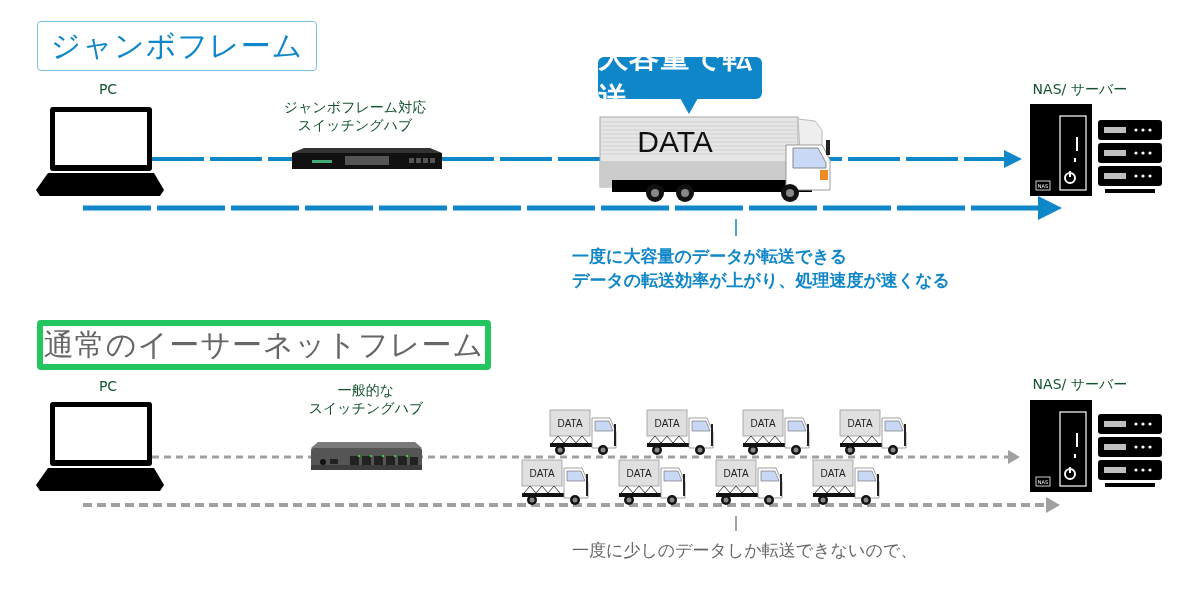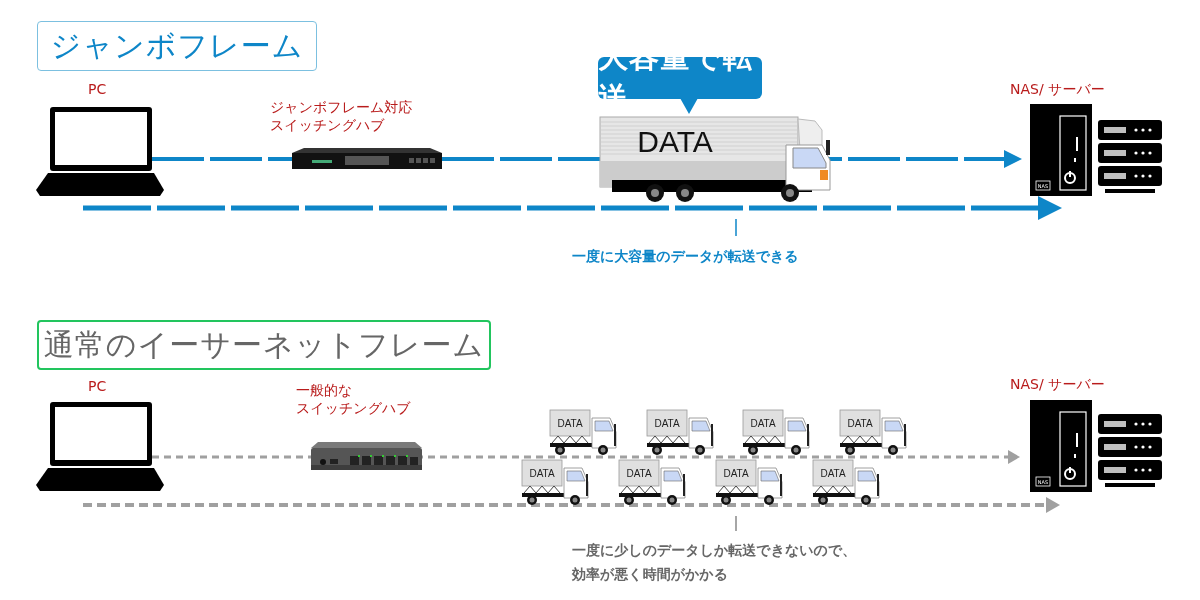--- a/index.html
+++ b/index.html
@@ -2,26 +2,26 @@
 <html><head>
 <meta charset="utf-8">
 <style>
   html, body { margin: 0; padding: 0; background: #ffffff; }
   body { width: 1200px; height: 600px; position: relative; overflow: hidden;
          font-family: "DejaVu Sans", "Liberation Sans", sans-serif; }
   .section-title { position: absolute; border-radius: 4px; background: #fff;
                    font-size: 30px; line-height: 1; padding: 0; box-sizing: border-box;
                    display: flex; align-items: center; justify-content: center; letter-spacing: 1px; }
   .title-jumbo { left: 37px; top: 21px; width: 280px; height: 50px; border: 1px solid #7cc0e0; color: #0e86c8; }
-  .title-normal { left: 37px; top: 320px; width: 454px; height: 50px; border: 2px solid #22c55e; color: #666666; }
-  .label { position: absolute; font-size: 14px; color: #b91c1c; text-align: left; white-space: nowrap; line-height: 1.3; }
+  .title-normal { left: 37px; top: 320px; width: 454px; height: 50px; border: 6px solid #22c55e; color: #666666; }
+  .label { position: absolute; font-size: 14px; color: #14532d; text-align: center; white-space: nowrap; line-height: 1.3; }
   .label-sm { font-size: 14px; }
-  .caption { position: absolute; font-size: 14px; font-weight: bold; line-height: 24px; white-space: nowrap; }
+  .caption { position: absolute; font-size: 17px; font-weight: bold; line-height: 24px; white-space: nowrap; }
   .caption-blue { color: #0e86c8; }
-  .caption-gray { color: #666; font-weight: bold; }
+  .caption-gray { color: #666; font-weight: normal; }
   .callout { position: absolute; left: 598px; top: 57px; width: 164px; height: 42px; background: #0e86c8;
              border-radius: 6px; color: #fff; font-size: 30px; font-weight: bold;
              display: flex; align-items: center; justify-content: center; letter-spacing: 1px; }
   .callout-tail { position: absolute; left: 680px; top: 98px; width: 0; height: 0;
                   border-left: 9px solid transparent; border-right: 9px solid transparent; border-top: 16px solid #0e86c8; }
   svg { position: absolute; left: 0; top: 0; }
   .big-data { font-family: "Liberation Sans", sans-serif; }
 </style>
 </head>
 <body>
@@ -304,27 +304,27 @@
         <circle cx="1143" cy="470" r="1.6"></circle>
         <circle cx="1150" cy="470" r="1.6"></circle>
     </g>
   </g>
 
   <line x1="736" y1="516" x2="736" y2="531" stroke="#888" stroke-width="1.5"></line>
 </svg>
 
 <div class="caption caption-blue" style="left:572px; top:244px;">
   <div>一度に大容量のデータが転送できる</div>
+  <div>データの転送効率が上がり、処理速度が速くなる</div>
 </div>
 
 <div class="section-title title-normal">通常のイーサーネットフレーム</div>
 
 <div class="label" style="left:88px; top:377px; width:40px;">PC</div>
 <div class="label label-sm" style="left:296px; top:381px; width:140px;">
   <div>一般的な</div>
   <div>スイッチングハブ</div>
 </div>
 <div class="label" style="left:1010px; top:375px; width:140px;">NAS/ サーバー</div>
 
 <div class="caption caption-gray" style="left:572px; top:538px;">
   <div>一度に少しのデータしか転送できないので、</div>
-  <div>効率が悪く時間がかかる</div>
 </div>
 
 </body></html>

